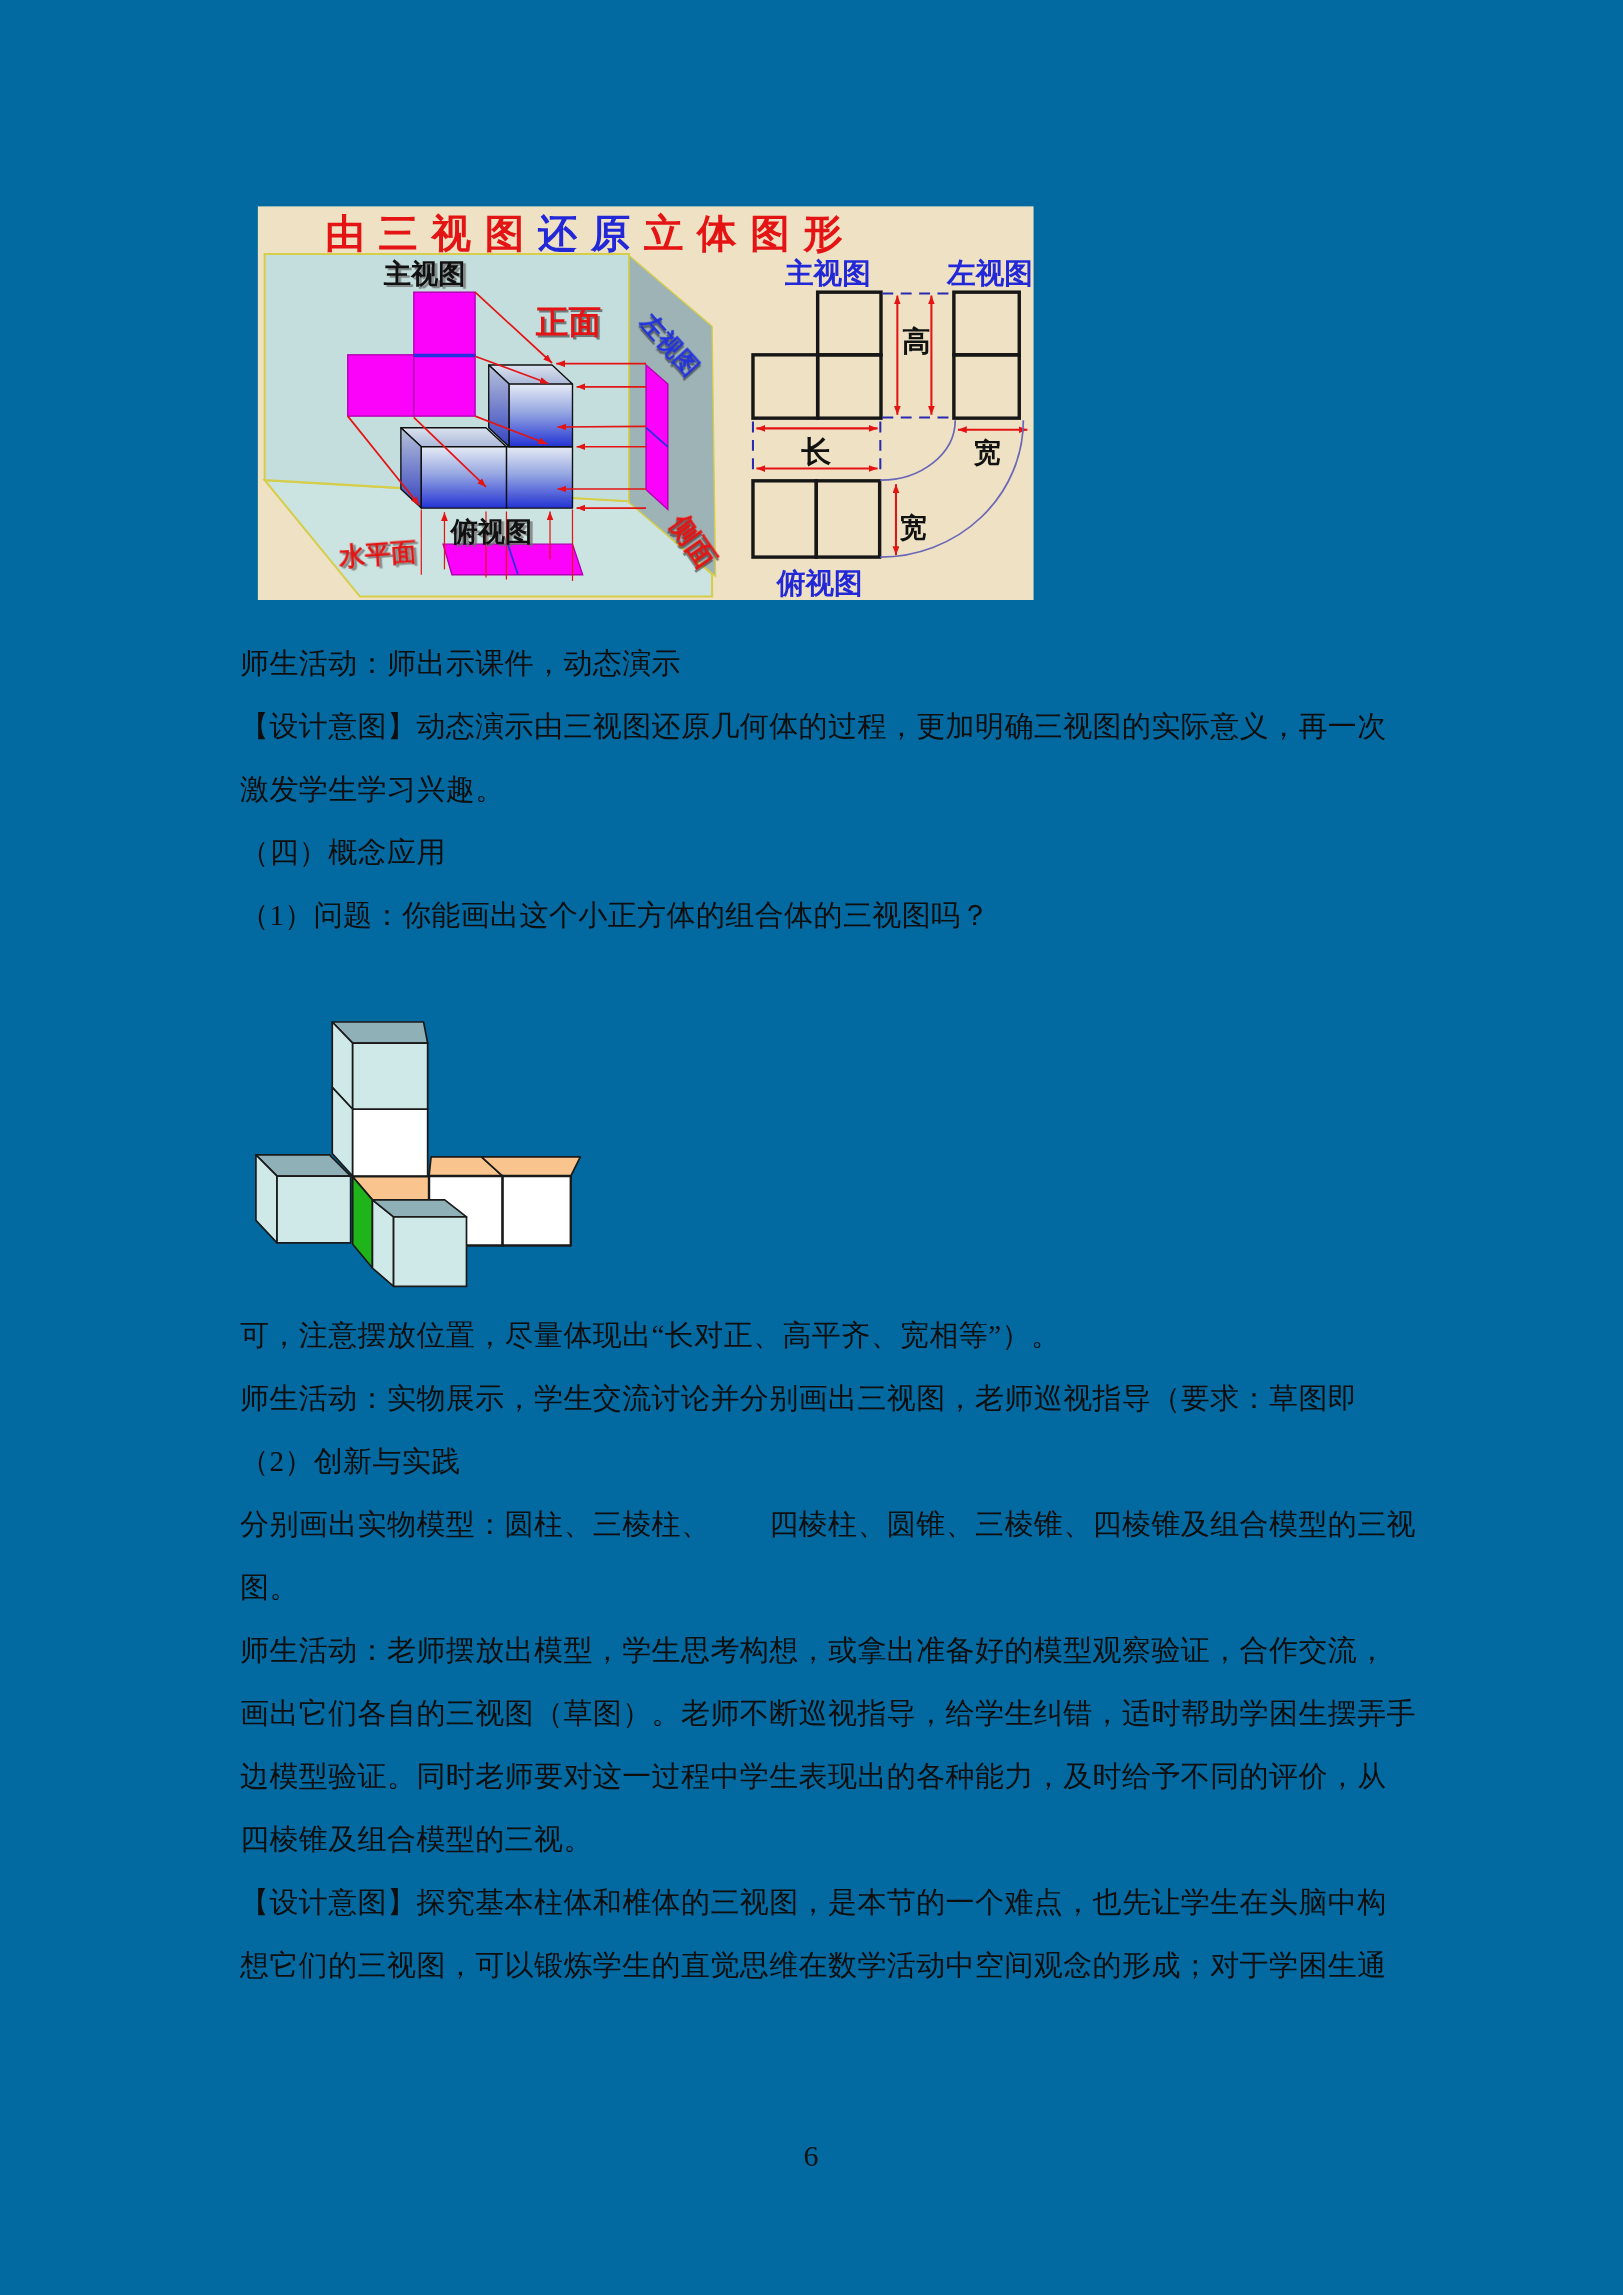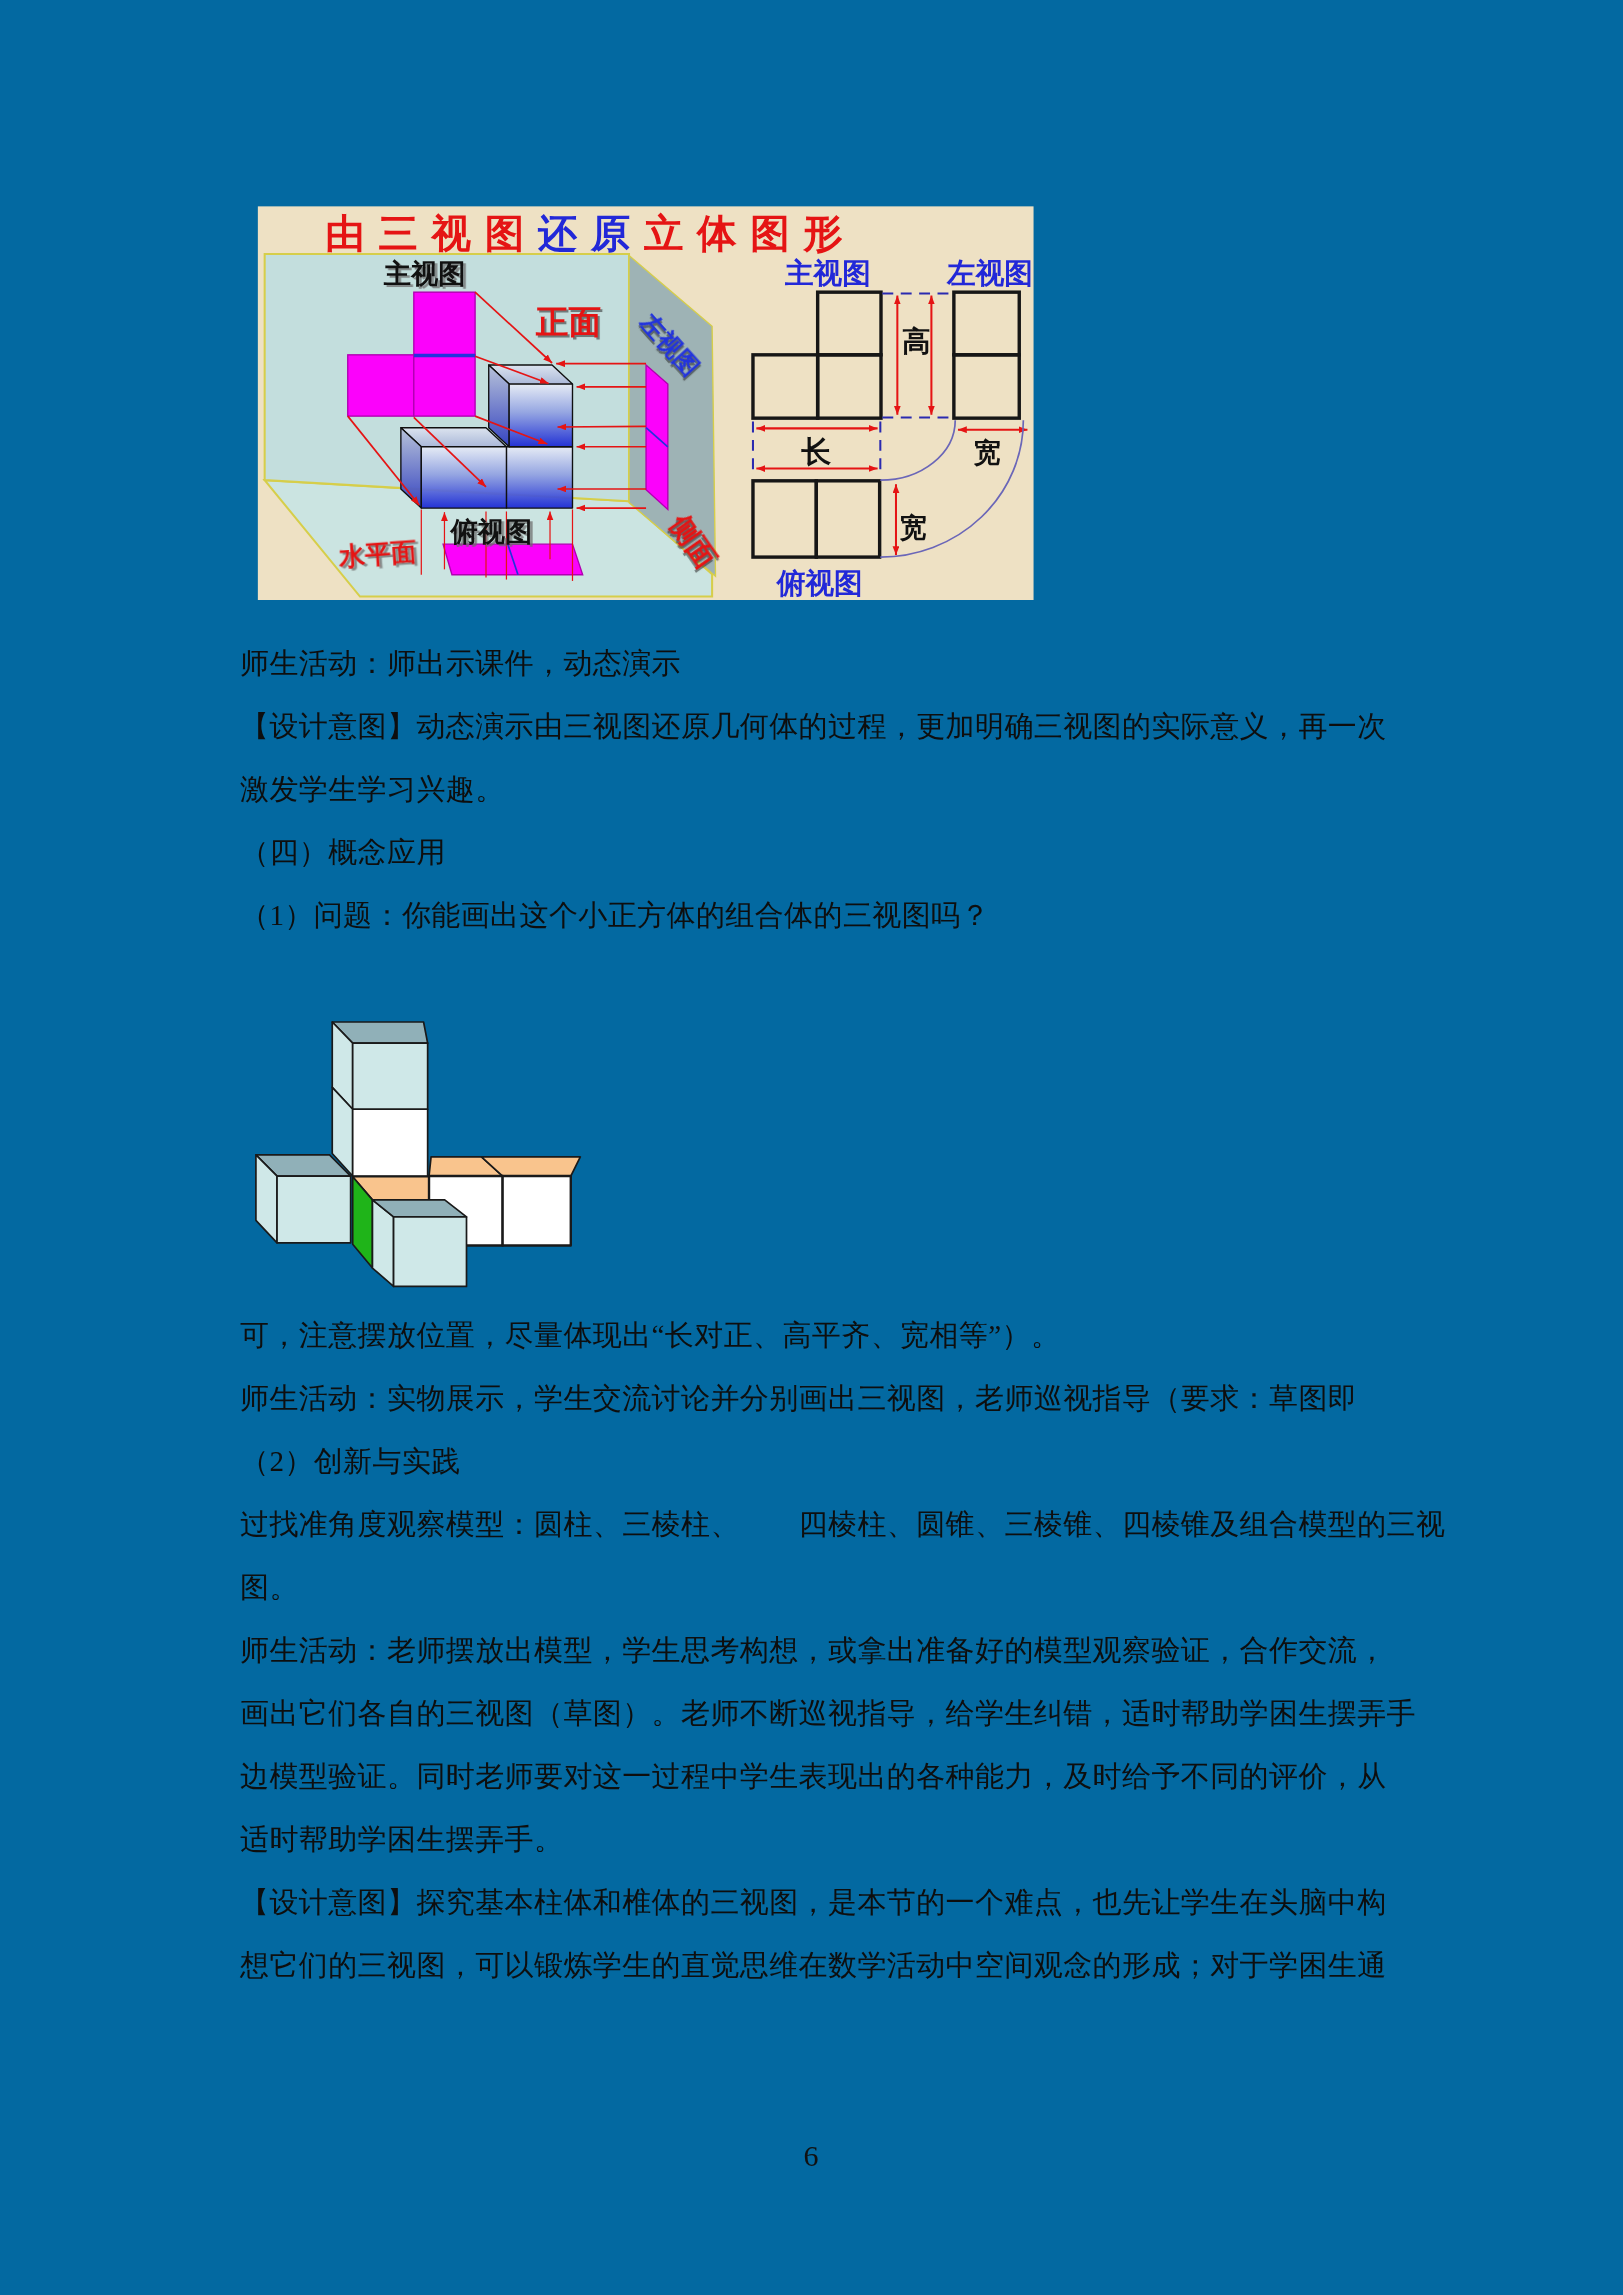--- a/index.html
+++ b/index.html
@@ -189,26 +189,26 @@
       <div class="line"><span class="b"></span><span>师生活动：师出示课件，动态演示</span></div>
       <div class="line"><span class="b">【设计意图】</span><span>动态演示由三视图还原几何体的过程，更加明确三视图的实际意义，再一次</span></div>
       <div class="line"><span class="b"></span><span>激发学生学习兴趣。</span></div>
       <div class="line"><span class="b">（四）概念应用</span><span></span></div>
       <div class="line"><span class="b"></span><span>（1）问题：你能画出这个小正方体的组合体的三视图吗？</span></div>
     </div>
   <div id="block2" class="textblock" style="top:1304px;">
       <div class="line"><span class="b"></span><span>可，注意摆放位置，尽量体现出“长对正、高平齐、宽相等”）。</span></div>
       <div class="line"><span class="b"></span><span>师生活动：实物展示，学生交流讨论并分别画出三视图，老师巡视指导（要求：草图即</span></div>
       <div class="line"><span class="b"></span><span>（2）创新与实践</span></div>
-      <div class="line"><span class="b"></span><span>过找准角度观察模型：圆柱、三棱柱、　　四棱柱、圆锥、三棱锥、四棱锥及组合模型的三视</span></div>
+      <div class="line"><span class="b"></span><span>分别画出实物模型：圆柱、三棱柱、　　四棱柱、圆锥、三棱锥、四棱锥及组合模型的三视</span></div>
       <div class="line"><span class="b"></span><span>图。</span></div>
       <div class="line"><span class="b"></span><span>师生活动：老师摆放出模型，学生思考构想，或拿出准备好的模型观察验证，合作交流，</span></div>
       <div class="line"><span class="b"></span><span>画出它们各自的三视图（草图）。老师不断巡视指导，给学生纠错，适时帮助学困生摆弄手</span></div>
       <div class="line"><span class="b"></span><span>边模型验证。同时老师要对这一过程中学生表现出的各种能力，及时给予不同的评价，从</span></div>
-      <div class="line"><span class="b"></span><span>适时帮助学困生摆弄手。</span></div>
+      <div class="line"><span class="b"></span><span>四棱锥及组合模型的三视。</span></div>
       <div class="line"><span class="b">【设计意图】</span><span>探究基本柱体和椎体的三视图，是本节的一个难点，也先让学生在头脑中构</span></div>
       <div class="line"><span class="b"></span><span>想它们的三视图，可以锻炼学生的直觉思维在数学活动中空间观念的形成；对于学困生通</span></div>
     </div>
 
   <div class="pagenum">6</div>
 
 </div>
 
 
 </body></html>

